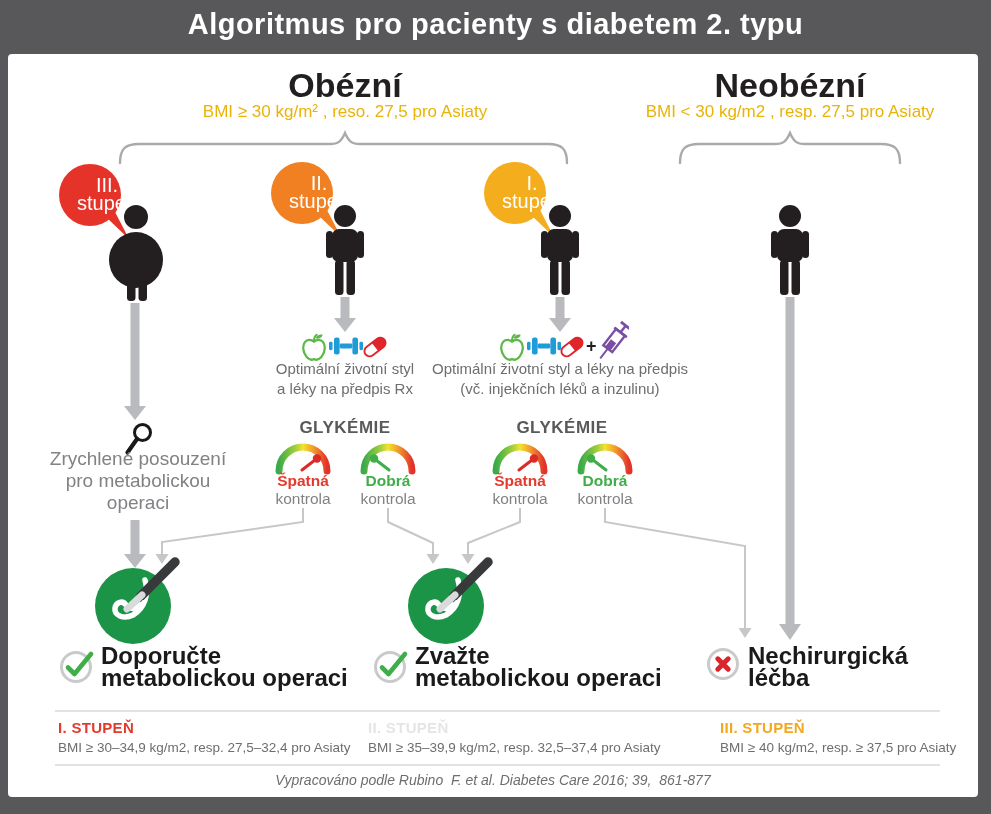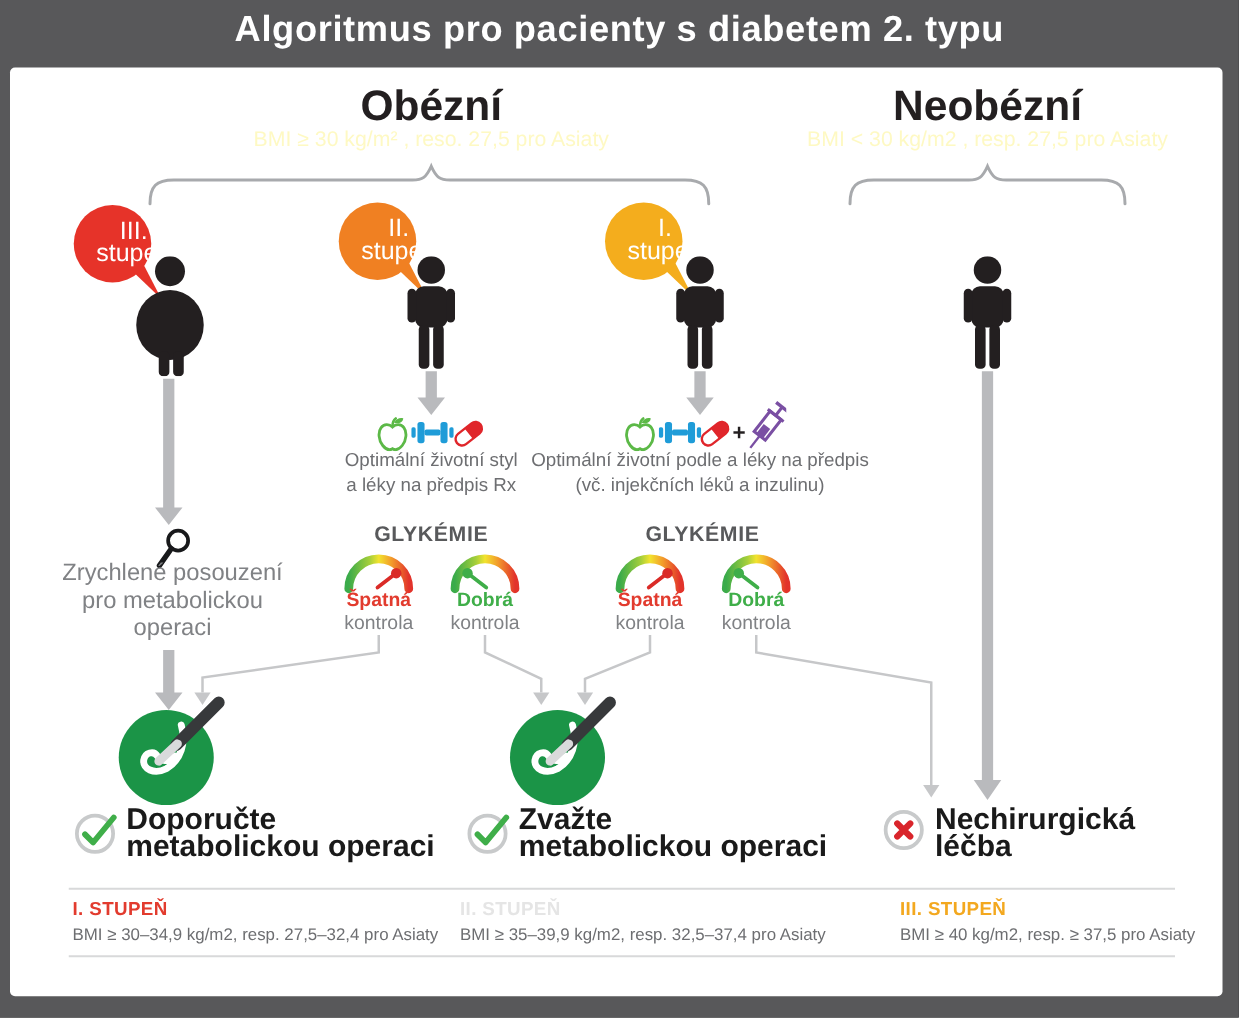--- a/index.html
+++ b/index.html
@@ -3,21 +3,21 @@
 <meta charset="utf-8">
 <style>
   html,body{margin:0;padding:0;background:#3a3a3c;}
   .stage{position:relative;width:991px;height:814px;background:#58585a;overflow:hidden;
          font-family:"Liberation Sans", sans-serif;}
   .abs{position:absolute;}
   .canvas{position:absolute;left:8px;top:54px;width:970px;height:743px;background:#ffffff;border-radius:4px;}
   .overlay{position:absolute;left:0;top:0;pointer-events:none;}
   .title{width:991px;top:8px;left:0;text-align:center;color:#ffffff;font-size:29px;font-weight:bold;letter-spacing:.5px;}
   .branch-head{width:300px;text-align:center;font-size:34px;font-weight:bold;color:#231f20;}
-  .branch-crit{width:340px;text-align:center;font-size:17px;color:#fef9c3;}
+  .branch-crit{width:340px;text-align:center;font-size:17px;color:#eab308;}
   .bubble-txt{position:absolute;left:20px;top:14px;width:66px;text-align:center;color:#fff;
               font-weight:normal;font-size:20px;line-height:18px;}
   .caption{white-space:pre-line;text-align:center;font-size:15px;line-height:20px;color:#6d6e71;}
   .assess{white-space:pre-line;text-align:center;font-size:19px;line-height:22px;color:#808285;}
   .glyk{width:140px;text-align:center;font-size:17px;font-weight:bold;color:#58595b;letter-spacing:.5px;}
   .gaugelab{width:90px;text-align:center;font-size:15.5px;line-height:18px;}
   .gaugelab .l1{font-weight:bold;display:block;}
   .gaugelab .l2{color:#808285;display:block;}
   .l1.bad{color:#e23b2e;} .l1.good{color:#3fae49;}
   .outcome{white-space:pre-line;font-size:24px;line-height:22px;font-weight:bold;color:#1a1a1a;}
@@ -196,21 +196,21 @@
         <line x1="8.5" y1="12" x2="25.5" y2="12" stroke-width="2.6"></line>
         <rect x="11" y="12" width="12" height="22" stroke-width="2.6"></rect>
         <rect x="13.5" y="24" width="7" height="10" fill="#7a4fa3" stroke="none"></rect>
         <line x1="17" y1="34" x2="17" y2="47" stroke-width="2"></line>
       </g>
     </svg>
   </div>
 
   <div class="abs caption" style="left:245px;top:359px;width:200px;">Optimální životní styl
 a léky na předpis Rx</div>
-  <div class="abs caption" style="left:420px;top:359px;width:280px;">Optimální životní podle a léky na předpis
+  <div class="abs caption" style="left:420px;top:359px;width:280px;">Optimální životní styl a léky na předpis
 (vč. injekčních léků a inzulinu)</div>
 
   <div class="abs" style="left:120px;top:422px;">
     <svg width="36" height="34" viewBox="0 0 36 34">
       <circle cx="22.5" cy="10.5" r="8" fill="none" stroke="#18191b" stroke-width="3"></circle>
       <line x1="17" y1="17" x2="7.5" y2="30.5" stroke="#18191b" stroke-width="4.2" stroke-linecap="round"></line>
     </svg>
   </div>
   <div class="abs assess" style="left:38px;top:448px;width:200px;">Zrychlené posouzení
 pro metabolickou
@@ -315,14 +315,15 @@
   </div>
   <div class="abs" style="left:368px;top:719px;width:300px;">
     <div class="leg-title" style="color:#e5e5e5;">II. STUPEŇ</div>
     <div class="leg-detail" style="margin-top:4px;">BMI ≥ 35–39,9 kg/m2, resp. 32,5–37,4 pro Asiaty</div>
   </div>
   <div class="abs" style="left:678px;top:719px;width:300px;margin-left:42px;">
     <div class="leg-title" style="color:#f3a81f;">III. STUPEŇ</div>
     <div class="leg-detail" style="margin-top:4px;">BMI ≥ 40 kg/m2, resp. ≥ 37,5 pro Asiaty</div>
   </div>
 
+  <div class="abs footer" style="top:772px;">Vypracováno podle Rubino  F. et al. Diabetes Care 2016; 39,  861-877</div>
 
 </div>
 
 </body></html>

